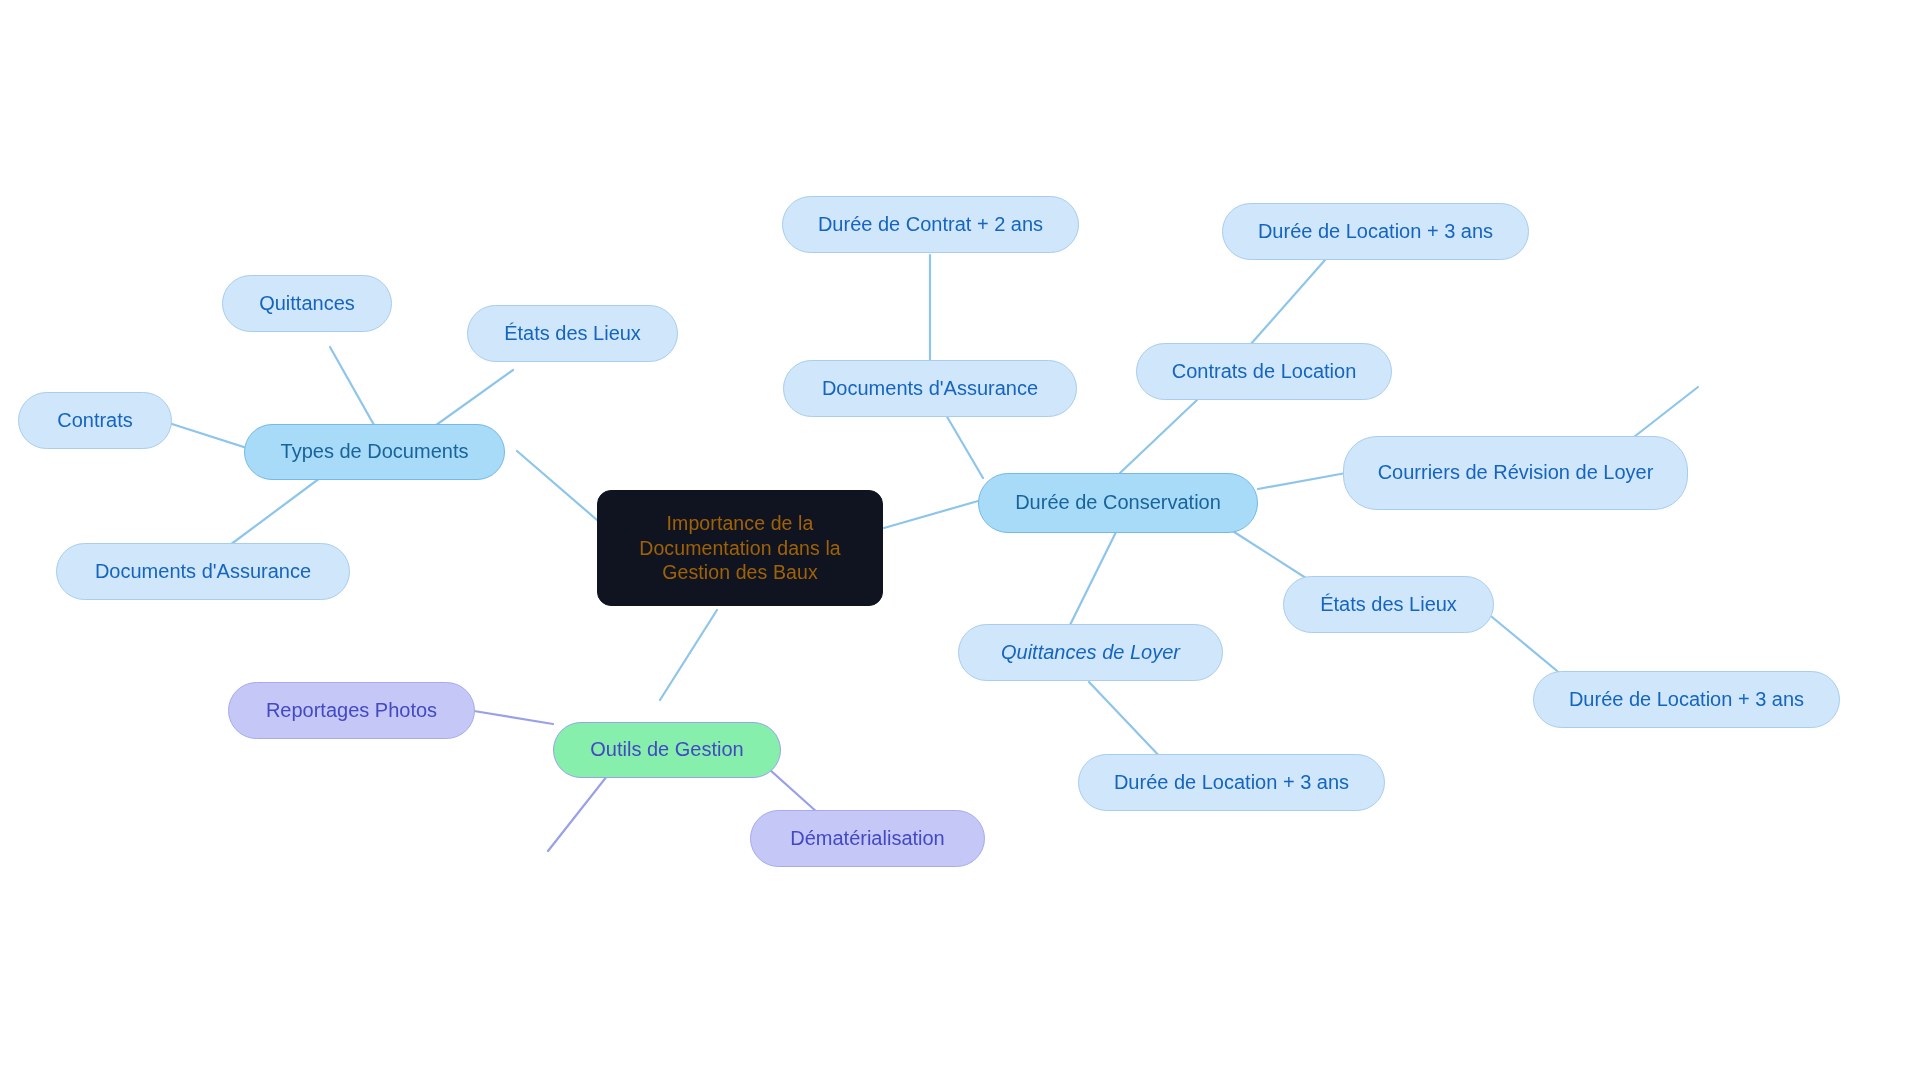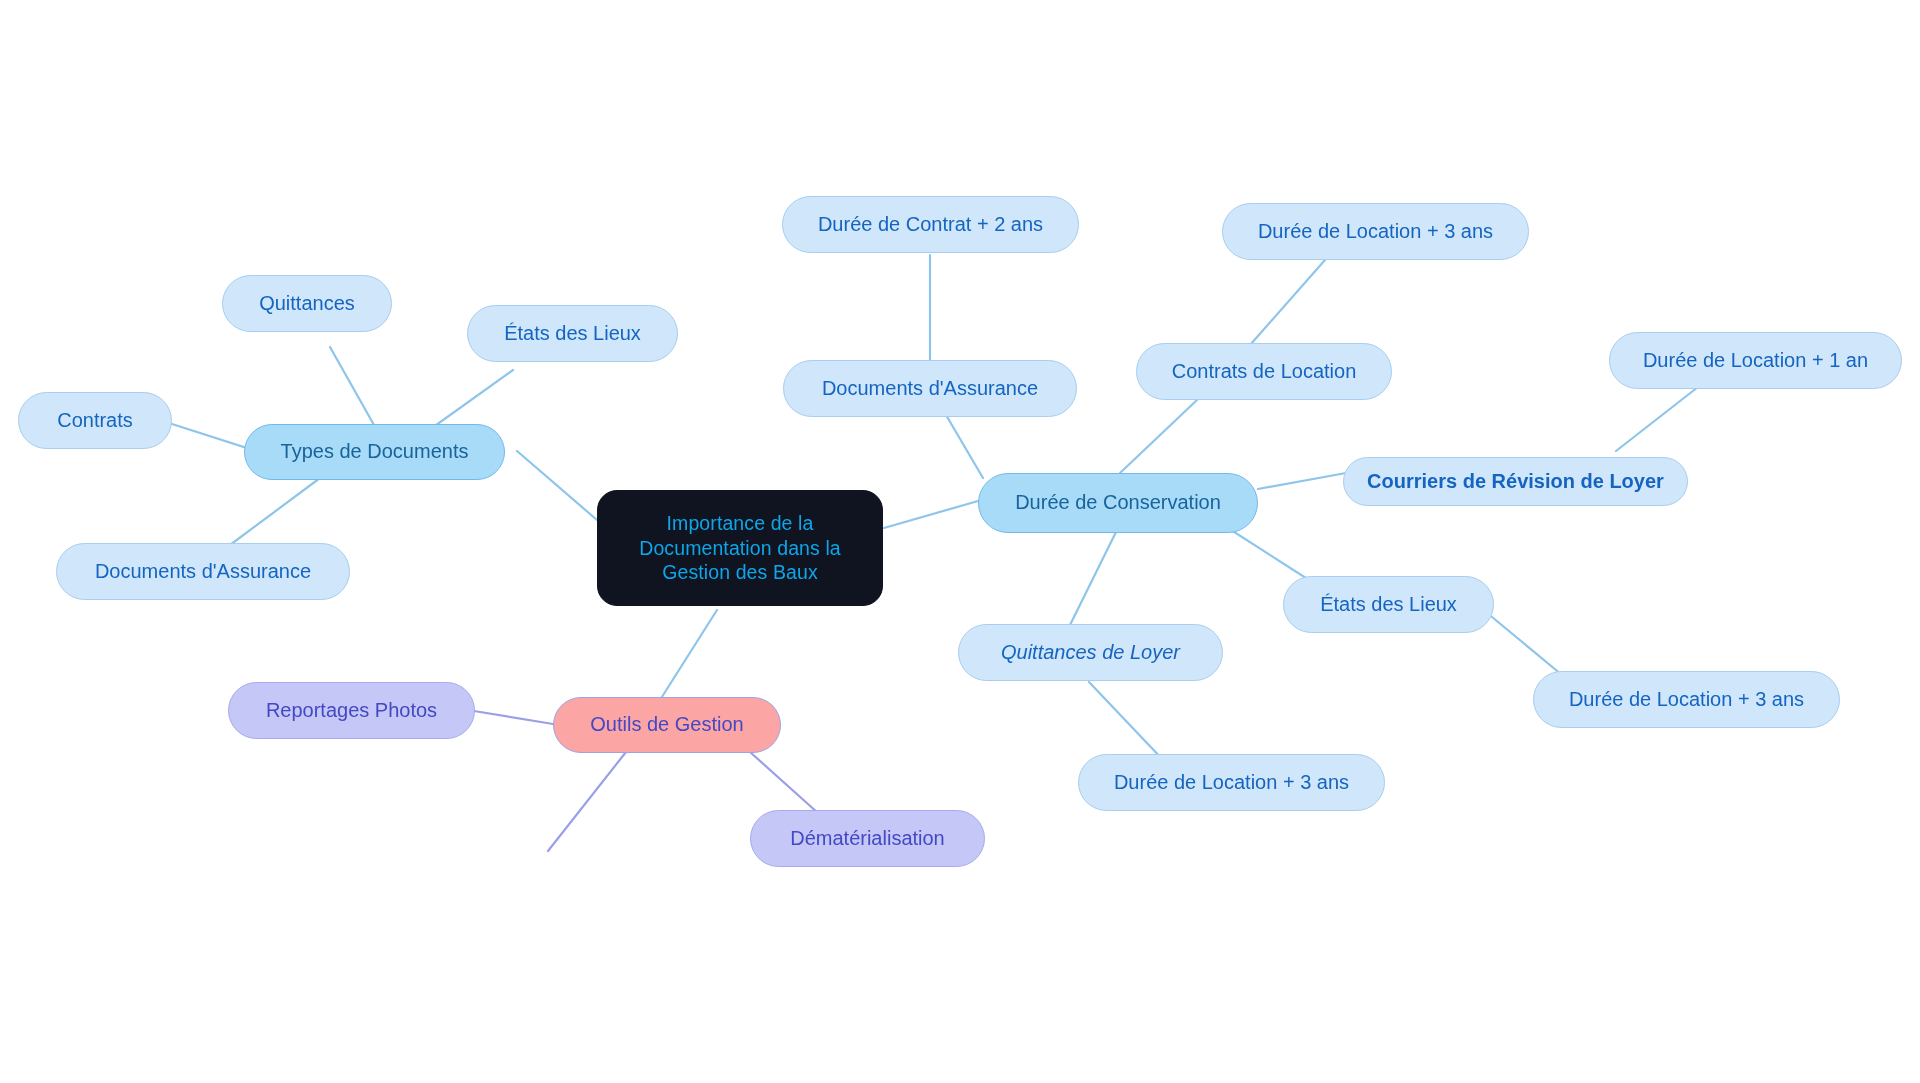--- a/index.html
+++ b/index.html
@@ -37,23 +37,23 @@
     text-align: center;
     border-radius: 34px;
     white-space: pre-line;
     line-height: 1.28;
     z-index: 5;
   }
 
   
   .node.root {
     background: #0f1420;
-    color: #0ea5e9;
+    color: #a16207;
     border: 1px solid #0f1420;
-    border-radius: 20px;
+    border-radius: 14px;
     font-size: 19.5px;
     letter-spacing: 0.1px;
     padding: 6px 14px;
   }
 
   
   .node.hub-blue {
     background: #a8dbf7;
     border: 1.4px solid #74b9e8;
     color: #18639c;
@@ -65,25 +65,26 @@
   .node.leaf-blue {
     background: #cfe6fb;
     border: 1.4px solid #a9cdee;
     color: #1565c0;
     font-size: 20px;
     padding: 6px 16px;
   }
 
   
   .node.hub-purple {
-    background: #fca5a5;
+    background: #86efac;
     border: 1.4px solid #9ba2ea;
     color: #4348c4;
     font-size: 20px;
     padding: 17px 16px;
+    margin-top: 25px;
   }
 
   
   .node.leaf-purple {
     background: #c5c7f7;
     border: 1.4px solid #a6abef;
     color: #4348c4;
     font-size: 20px;
     padding: 4px 16px;
   }
@@ -183,27 +184,24 @@
   </div>
 
   <div class="node leaf-blue" style="left:1136px; top:343px; width:256px; height:57px;">
     <span>Contrats de Location</span>
   </div>
 
   <div class="node leaf-blue" style="left:1222px; top:203px; width:307px; height:57px;">
     <span>Durée de Location + 3 ans</span>
   </div>
 
-  <div class="node leaf-blue" style="left:1343px; top:457px; width:345px; height:49px;font-weight:bold;">
+  <div class="node leaf-blue" style="left:1343px; top:436px; width:345px; height:74px;">
     <span>Courriers de Révision de Loyer</span>
   </div>
 
-  <div class="node leaf-blue" style="left:1609px; top:332px; width:293px; height:57px;">
-    <span>Durée de Location + 1 an</span>
-  </div>
 
   <div class="node leaf-blue" style="left:1283px; top:576px; width:211px; height:57px;">
     <span>États des Lieux</span>
   </div>
 
   <div class="node leaf-blue" style="left:1533px; top:671px; width:307px; height:57px;">
     <span>Durée de Location + 3 ans</span>
   </div>
 
   <div class="node leaf-blue" style="left:958px; top:624px; width:265px; height:57px;font-style:italic;">

